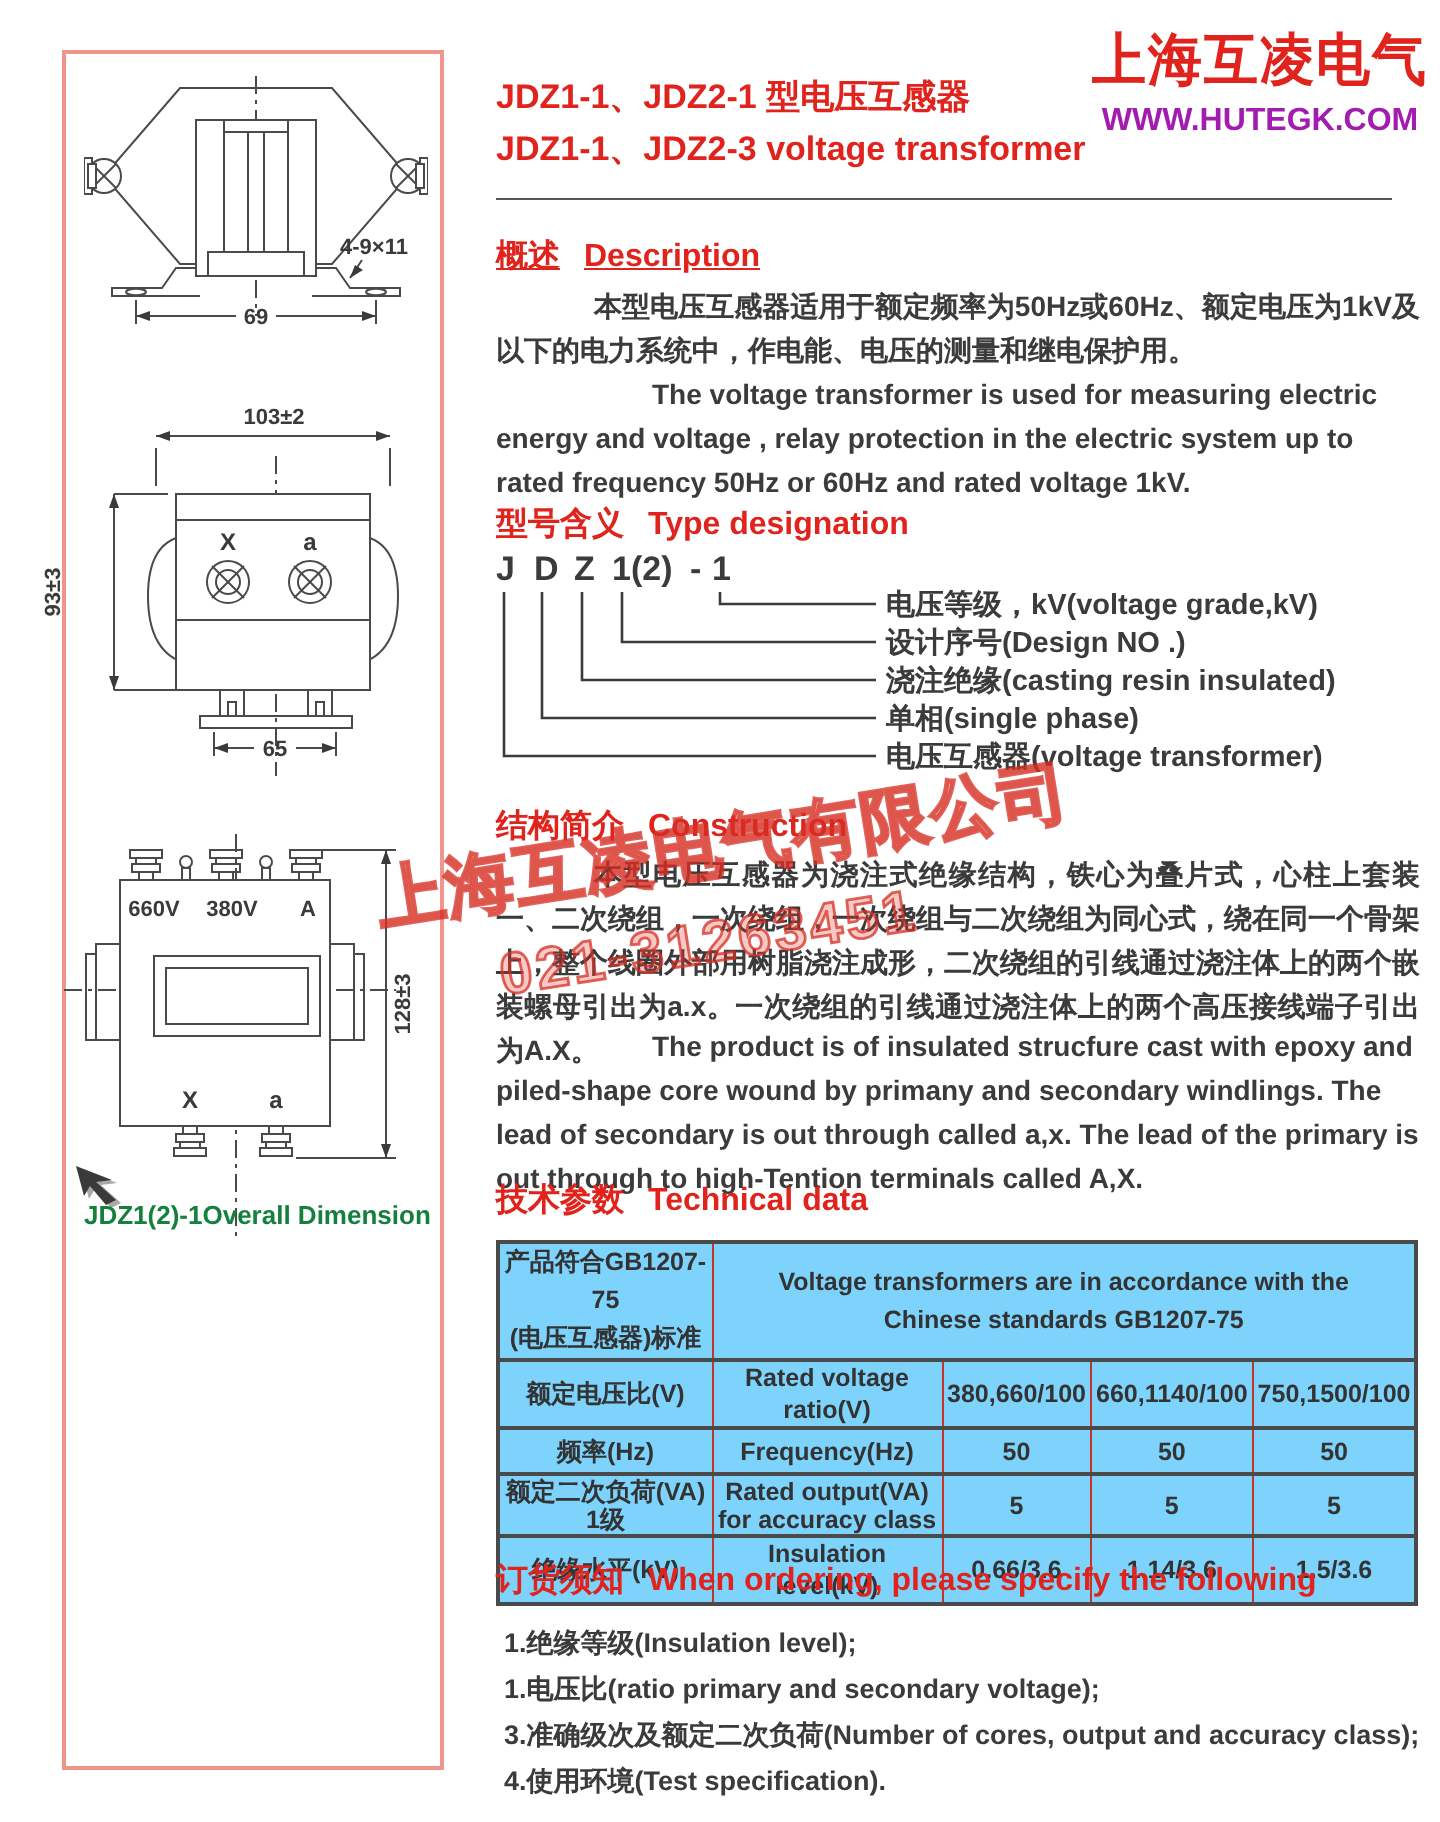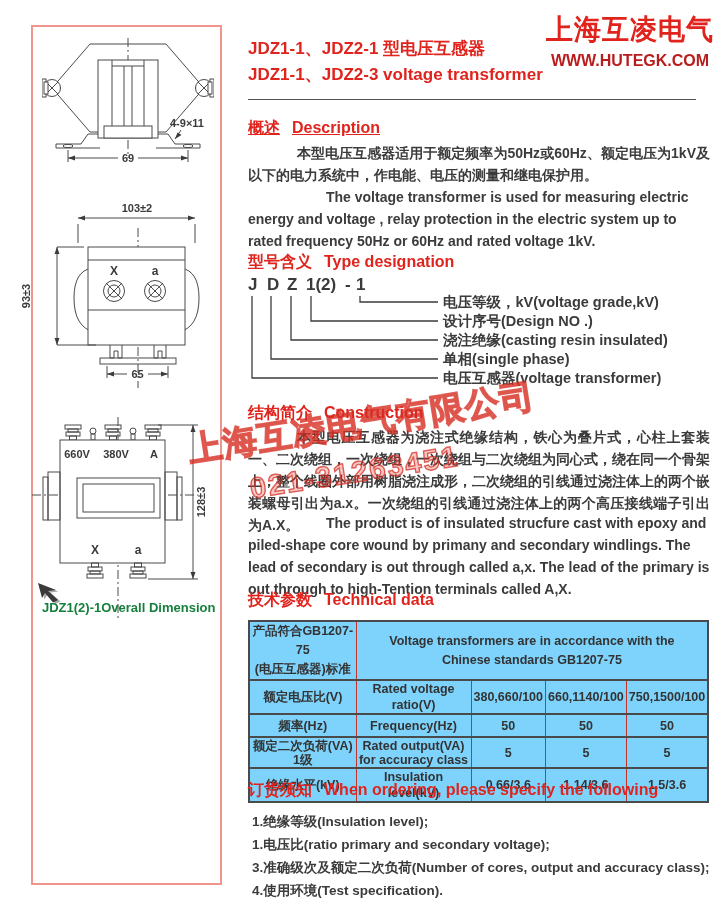--- a/index.html
+++ b/index.html
@@ -14,21 +14,21 @@
   .draw svg{display:block;}
   .dimtxt{font:bold 11px "Liberation Sans",sans-serif;fill:#3a3a3a;}
   .lbl{font:bold 12px "Liberation Sans",sans-serif;fill:#3a3a3a;}
   .caption{position:absolute;left:42px;top:600px;font:bold 13px "Liberation Sans",sans-serif;
            color:#15803d;white-space:nowrap;}
 
   
   .logo{position:absolute;left:543px;top:12px;width:174px;text-align:center;}
   .logo .name{font:bold 27px "Liberation Sans",sans-serif;color:#e0231c;
               letter-spacing:1px;transform:scaleY(1.05);white-space:nowrap;}
-  .logo .site{font:bold 16px "Liberation Sans",sans-serif;color:#b91c1c;margin-top:4px;white-space:nowrap;}
+  .logo .site{font:bold 16px "Liberation Sans",sans-serif;color:#a21caf;margin-top:4px;white-space:nowrap;}
 
   
   .title{position:absolute;left:248px;top:36px;font:bold 17px "Liberation Sans",sans-serif;
          color:#e0231c;line-height:26px;white-space:nowrap;}
   .divider{position:absolute;left:248px;top:99px;width:448px;border-top:1.5px solid #555;}
 
   
   .h{position:absolute;font:bold 16px "Liberation Sans",sans-serif;color:#e0231c;white-space:nowrap;}
   .h .cn{margin-right:12px;}
   .para{position:absolute;width:462px;font:bold 14px "Liberation Sans",sans-serif;

